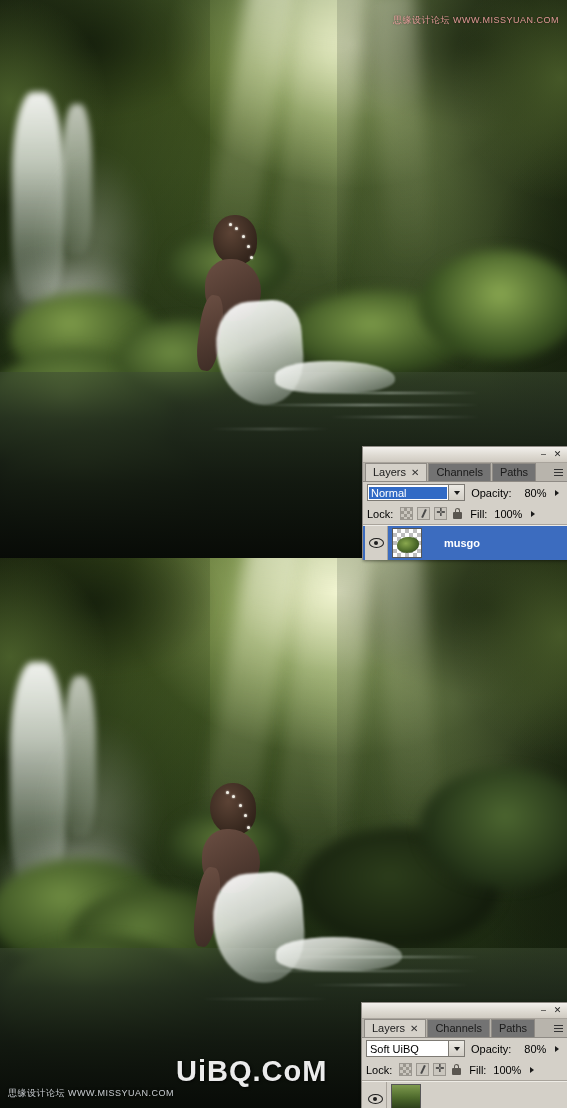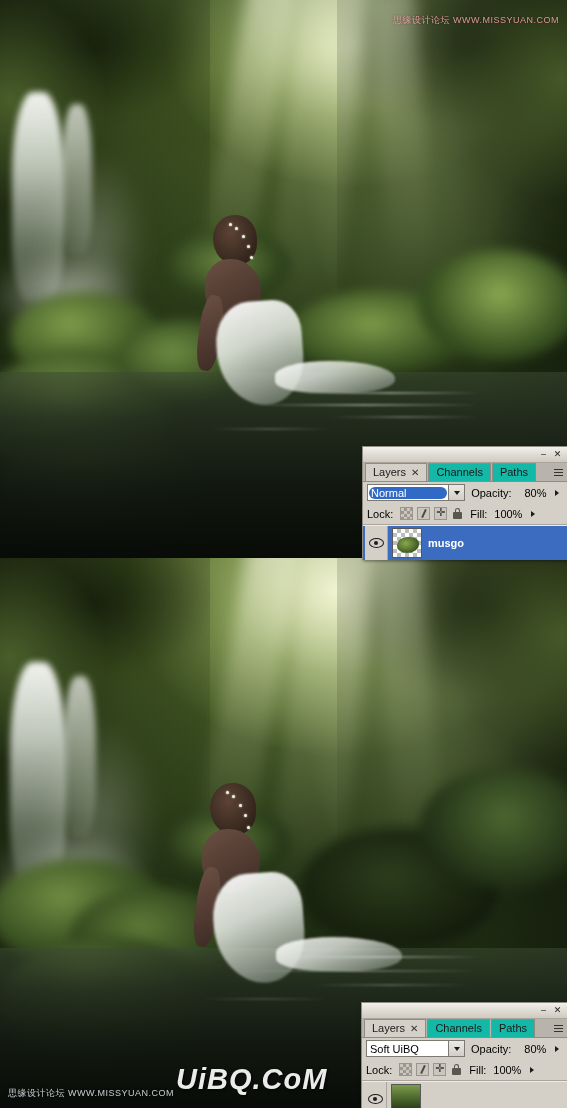--- a/index.html
+++ b/index.html
@@ -148,24 +148,23 @@
     position: absolute;
     left: 8px; bottom: 8px;
     font-size: 9px;
     letter-spacing: 0.5px;
     color: rgba(230,235,240,0.85);
     text-shadow: 0 0 3px rgba(0,0,0,0.9);
     white-space: nowrap;
   }
   .wm-center {
     position: absolute;
-    left: 176px; bottom: 12px;
+    left: 176px; bottom: 20px;
     font-size: 29px;
     font-weight: bold;
-    font-style: italic;
     color: rgba(255,255,255,0.92);
     text-shadow: 1px 1px 3px rgba(0,0,0,0.8);
     letter-spacing: 1px;
     white-space: nowrap;
   }
 
   
   .ps-palette {
     position: absolute;
     background: #d4d0c8;
@@ -204,21 +203,21 @@
     border-bottom: 1px solid #8f8b85;
     padding-left: 2px;
     box-sizing: border-box;
   }
   .ps-tab {
     height: 17px;
     line-height: 17px;
     padding: 0 7px;
     margin-right: 1px;
     font-size: 11px;
-    background: #14b8a6;
+    background: #737373;
     border: 1px solid #8f8b85;
     border-bottom: none;
     color: #1a1a1a;
     white-space: nowrap;
   }
   .ps-tab.active {
     background: #d4d0c8;
     font-weight: normal;
   }
   .ps-tab .tab-x {
@@ -259,21 +258,20 @@
     display: flex;
     align-items: center;
     font-size: 11px;
     position: relative;
   }
   .ps-blend-select .sel-text {
     padding-left: 3px;
     flex: 1;
     overflow: hidden;
     white-space: nowrap;
-    border-radius: 6px;
   }
   .ps-blend-select.highlighted .sel-text {
     background: #316ac5;
     color: #fff;
     margin: 1px;
     padding-left: 2px;
   }
   .ps-arrow-btn {
     width: 15px;
     height: 15px;
@@ -447,21 +445,21 @@
     width: 22px; height: 16px;
     background: radial-gradient(ellipse at 40% 40%, #8aa84e 0%, #4d6b2a 55%, #25361a 100%);
     border-radius: 50% 40% 55% 45%;
     filter: blur(0.5px);
   }
   .layer-thumb.photo {
     background-image: none;
     background: linear-gradient(180deg, #7e9a4e 0%, #4e6a2c 45%, #1e2c12 100%);
   }
   .layer-name {
-    margin-left: 6px;
+    margin-left: 22px;
     font-size: 11px;
     font-weight: bold;
     white-space: nowrap;
   }
 </style>
 </head>
 <body>
 
 <div class="stage">
 

